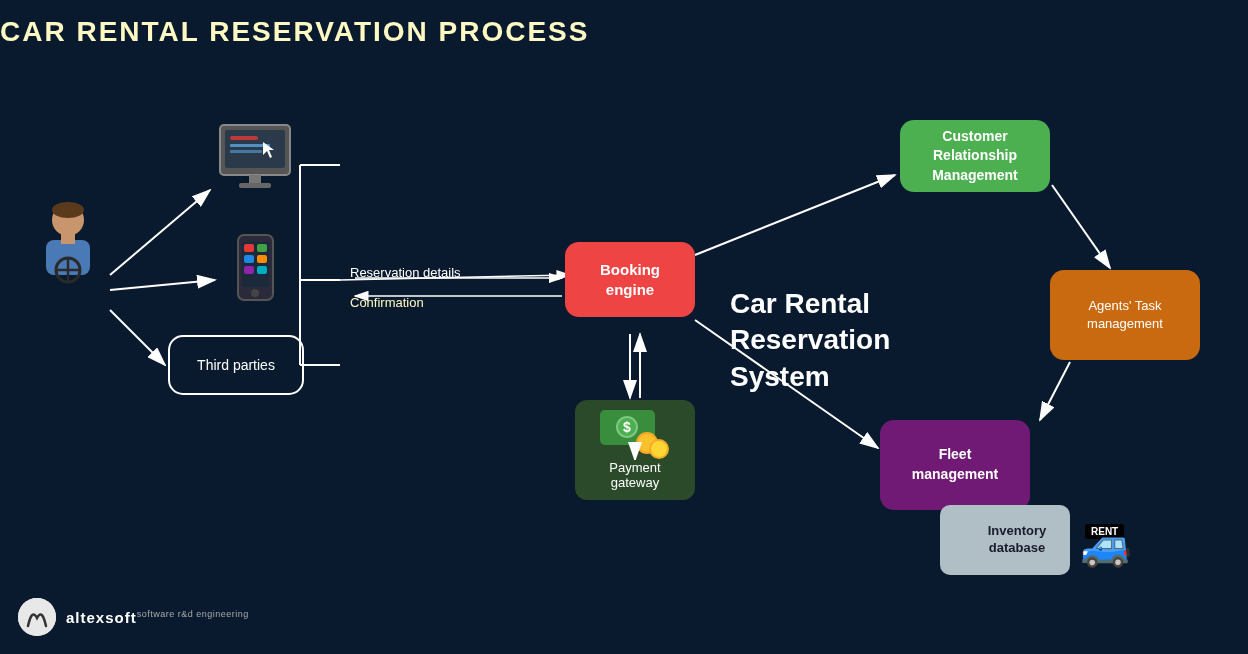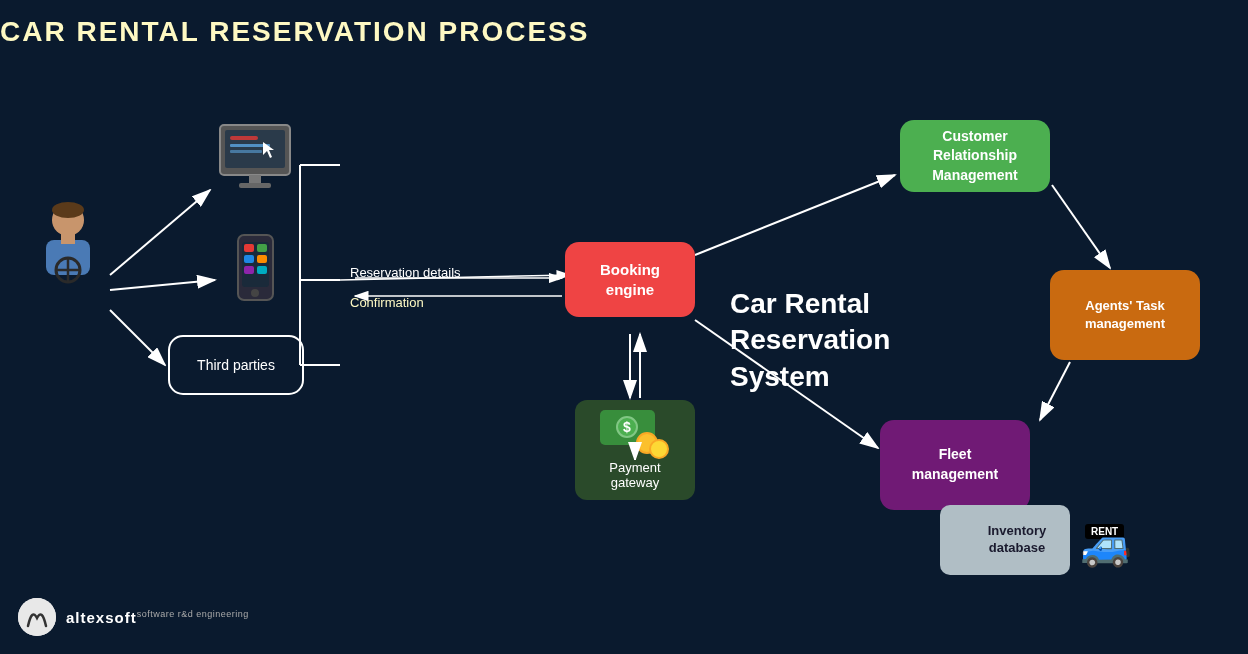--- a/index.html
+++ b/index.html
@@ -158,21 +158,21 @@
       top: 270px;
       width: 150px;
       height: 90px;
       background-color: #c96a10;
       border-radius: 14px;
       display: flex;
       align-items: center;
       justify-content: center;
       text-align: center;
       font-size: 13px;
-      font-weight: 700;
+      font-weight: 400;
       color: white;
       line-height: 1.4;
     }
 
     
     .fleet-box {
       position: absolute;
       left: 880px;
       top: 420px;
       width: 150px;

